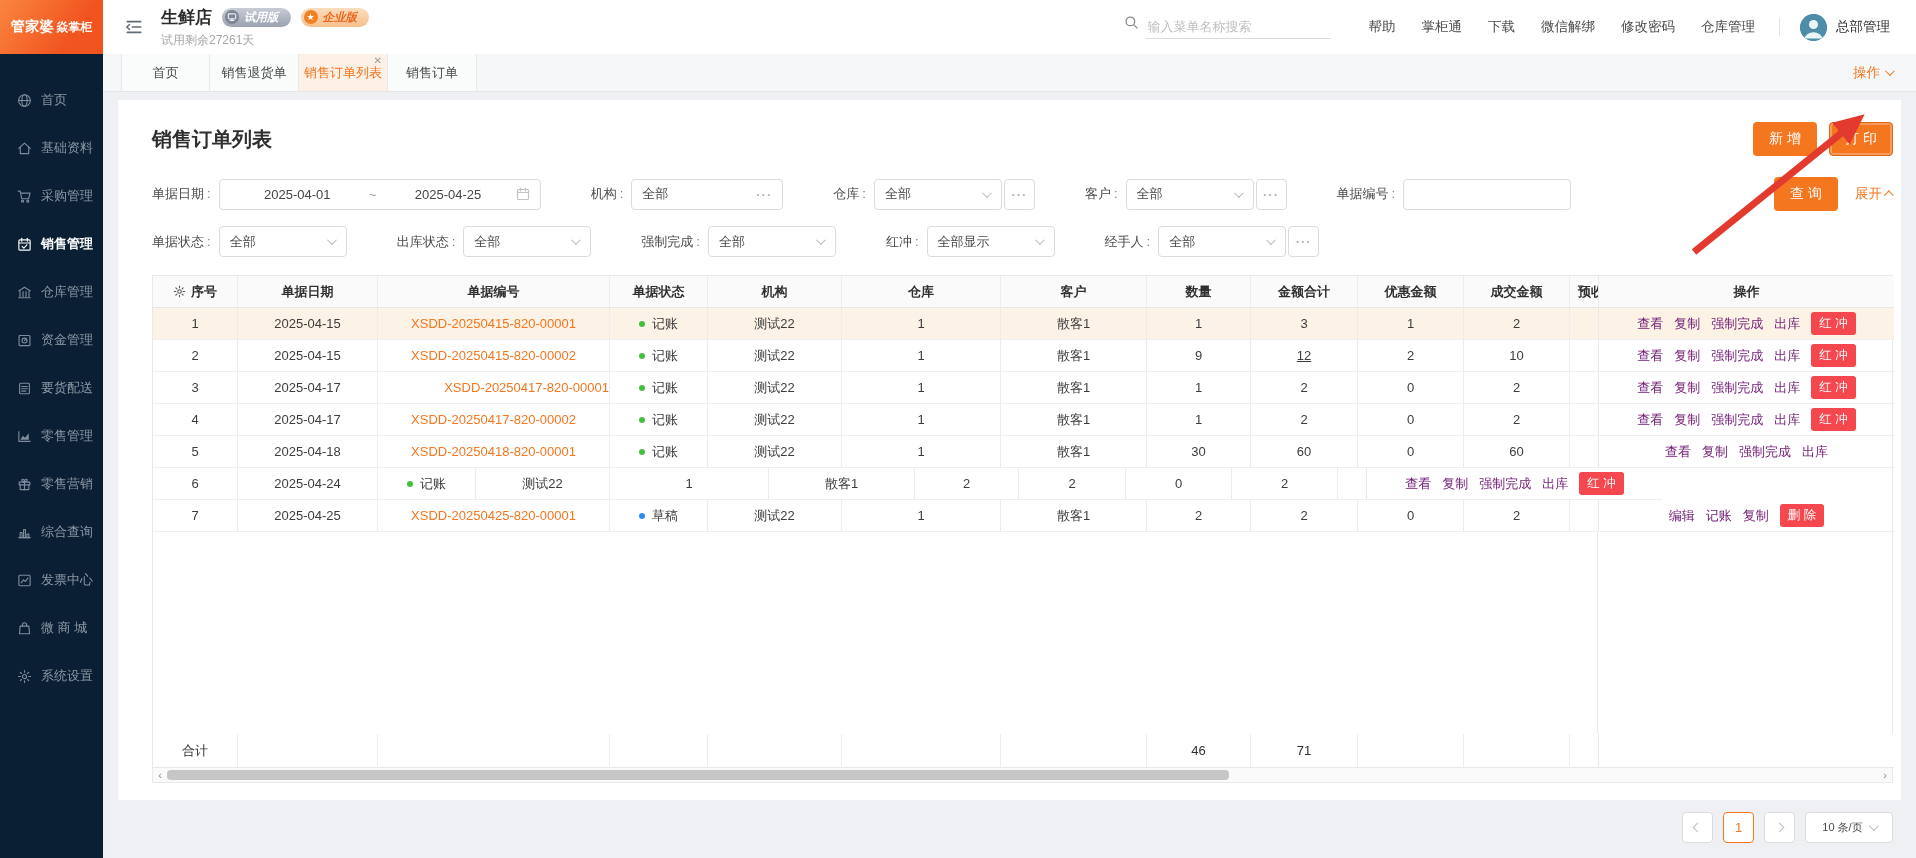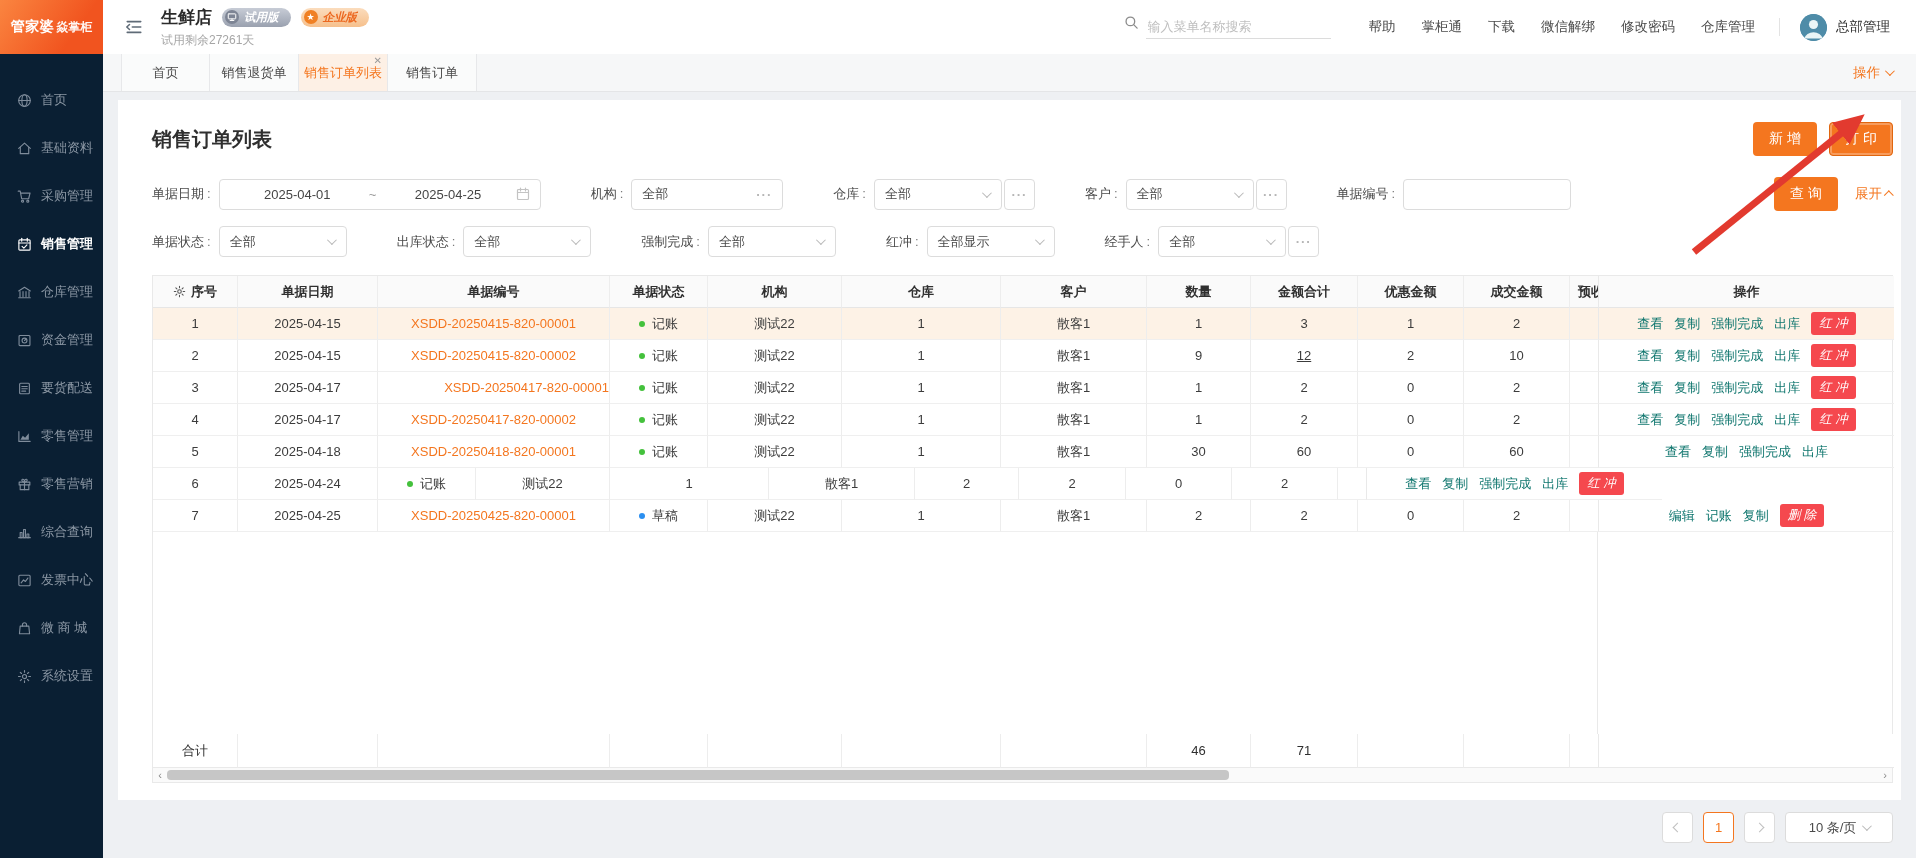--- a/index.html
+++ b/index.html
@@ -88,38 +88,38 @@
   
   .tablewrap { margin-top:18px; width:1741px; border:1px solid #e9e9e9; position:relative; font-size:13px; color:#3c3c3c; }
   .trow { display:flex; }
   .cell { height:32px; display:flex; align-items:center; justify-content:center; border-right:1px solid #ededed; border-bottom:1px solid #efefef; white-space:nowrap; overflow:hidden; }
   .thead .cell { background:#fafafa; font-weight:bold; color:#303030; border-bottom:1px solid #e6e6e6; gap:5px; }
   .cell.clipped { justify-content:flex-start; padding-left:8px; border-right:none; }
   .cell-action { width:296px; border-left:1px solid #e9e9e9; border-right:none; display:flex; align-items:center; justify-content:center; gap:11px; }
   .trow.hl .cell { background:#fdf2e6; }
   .order-link { color:#f4761f; cursor:pointer; }
   .status-dot { width:6px; height:6px; border-radius:50%; display:inline-block; margin-right:7px; }
-  .alink { color:#0f766e; cursor:pointer; }
-  .dbtn { background:#f5484e; color:#fff; border:none; border-radius:3px; font-size:12.5px; padding:3px 8px; cursor:pointer; font-family:inherit; white-space:nowrap;font-style:italic; }
+  .alink { color:#701a75; cursor:pointer; }
+  .dbtn { background:#f5484e; color:#fff; border:none; border-radius:3px; font-size:12.5px; padding:3px 8px; cursor:pointer; font-family:inherit; white-space:nowrap; }
   .tfill { display:flex; height:202px; }
   .tfill .fl { width:1445px; border-right:1px solid #e9e9e9; }
   .totals .cell { height:34px; border-bottom:1px solid #e9e9e9; font-size:13px; color:#2f2f2f; background:#fff; }
   .totals .cell:first-child { font-weight:normal; }
   .hscroll { height:14px; background:#fafafa; display:flex; align-items:center; position:relative; }
   .hs-arrow { width:14px; height:14px; display:flex; align-items:center; justify-content:center; color:#8a8a8a; font-size:11px; flex:0 0 auto; cursor:pointer; }
   .hs-thumb { position:absolute; left:14px; top:2px; width:1062px; height:10px; background:#c6c6c6; border-radius:4px; cursor:grab; }
 
   
   .pager { position:absolute; top:812px; right:23px; display:flex; align-items:center; gap:10px; }
   .pg-box { min-width:31px; height:31px; border:1px solid #dcdcdc; border-radius:4px; background:#fff; display:flex; align-items:center; justify-content:center; color:#bfbfbf; cursor:pointer; padding:0 6px; }
   .pg-box.current { border-color:#f4761f; color:#f4761f; }
   .pg-chev { width:7px; height:7px; border-right:1.5px solid currentColor; border-bottom:1.5px solid currentColor; display:inline-block; }
   .pg-prev .pg-chev { transform:rotate(135deg); }
   .pg-next .pg-chev { transform:rotate(-45deg); }
-  .pg-size { width:108px; color:#4a4a4a; gap:6px; font-size:13px; }
+  .pg-size { width:88px; color:#4a4a4a; gap:6px; font-size:11px; }
   .pg-size .caret { color:#b9b9b9; }
 
   .annotation-arrow { position:absolute; top:0; left:0; pointer-events:none; z-index:50; }
   .ico svg { display:block; }
 </style>
 </head>
 <body>
 
 <div class="app">
 

